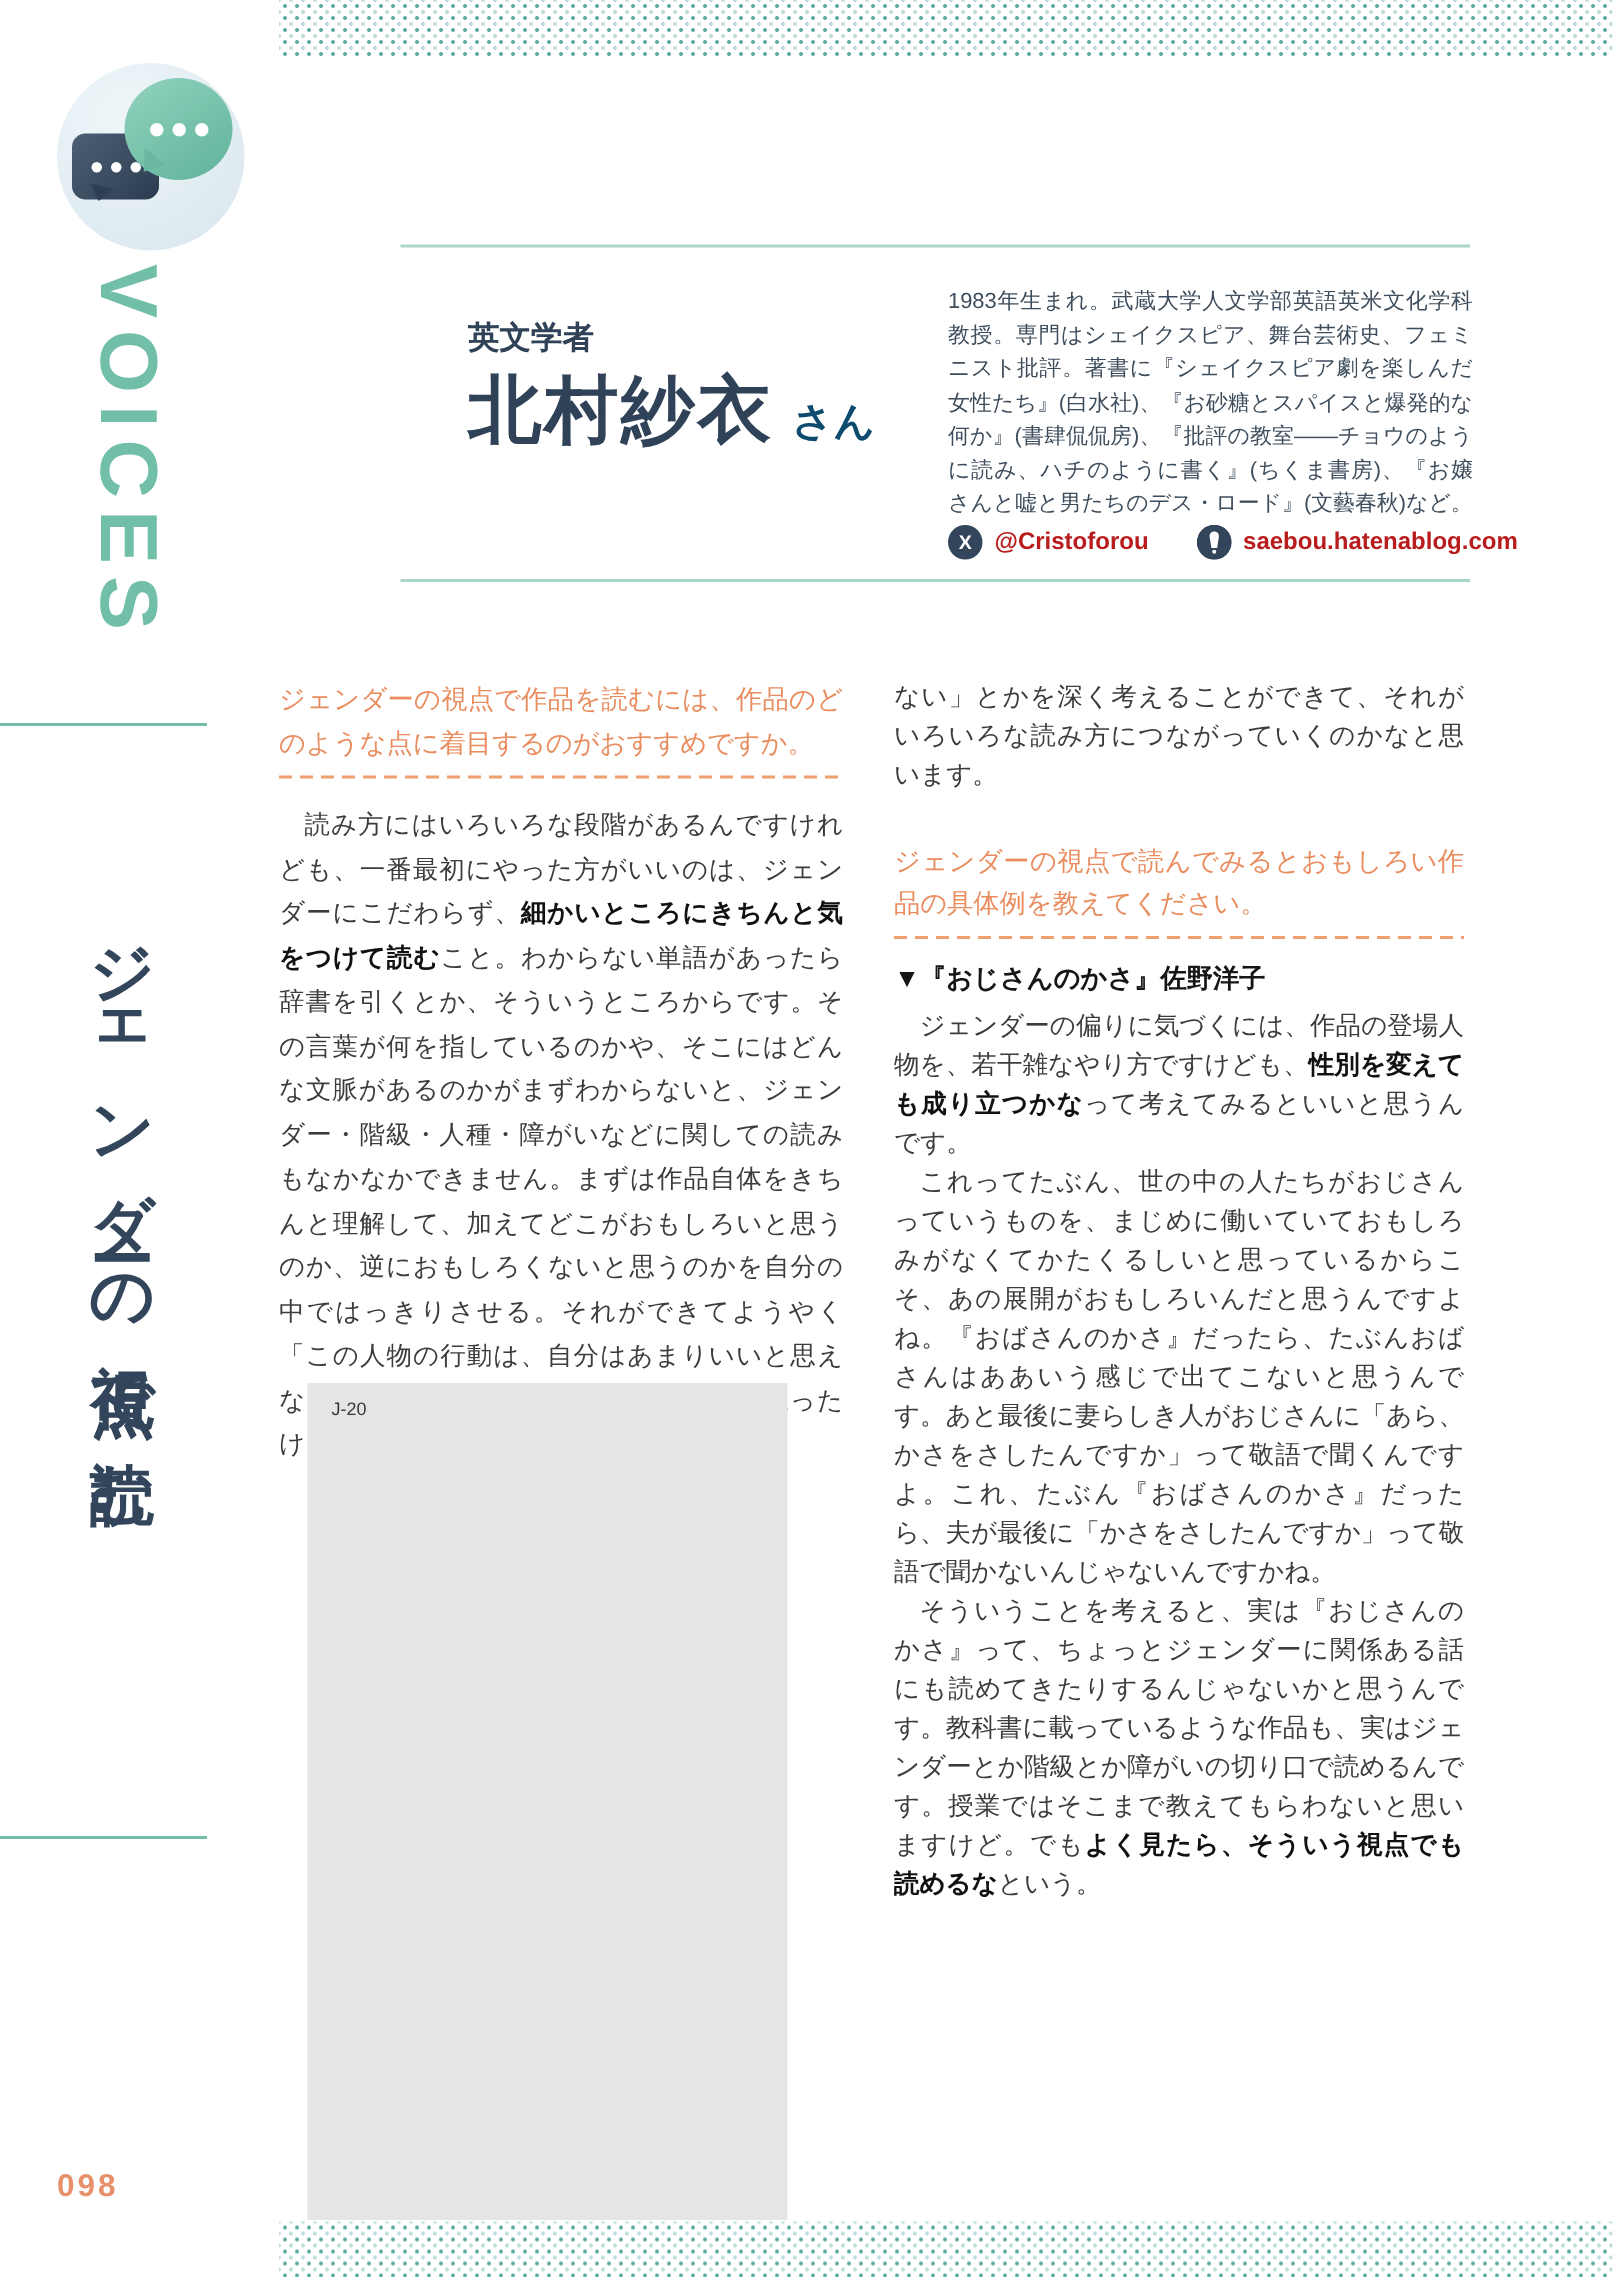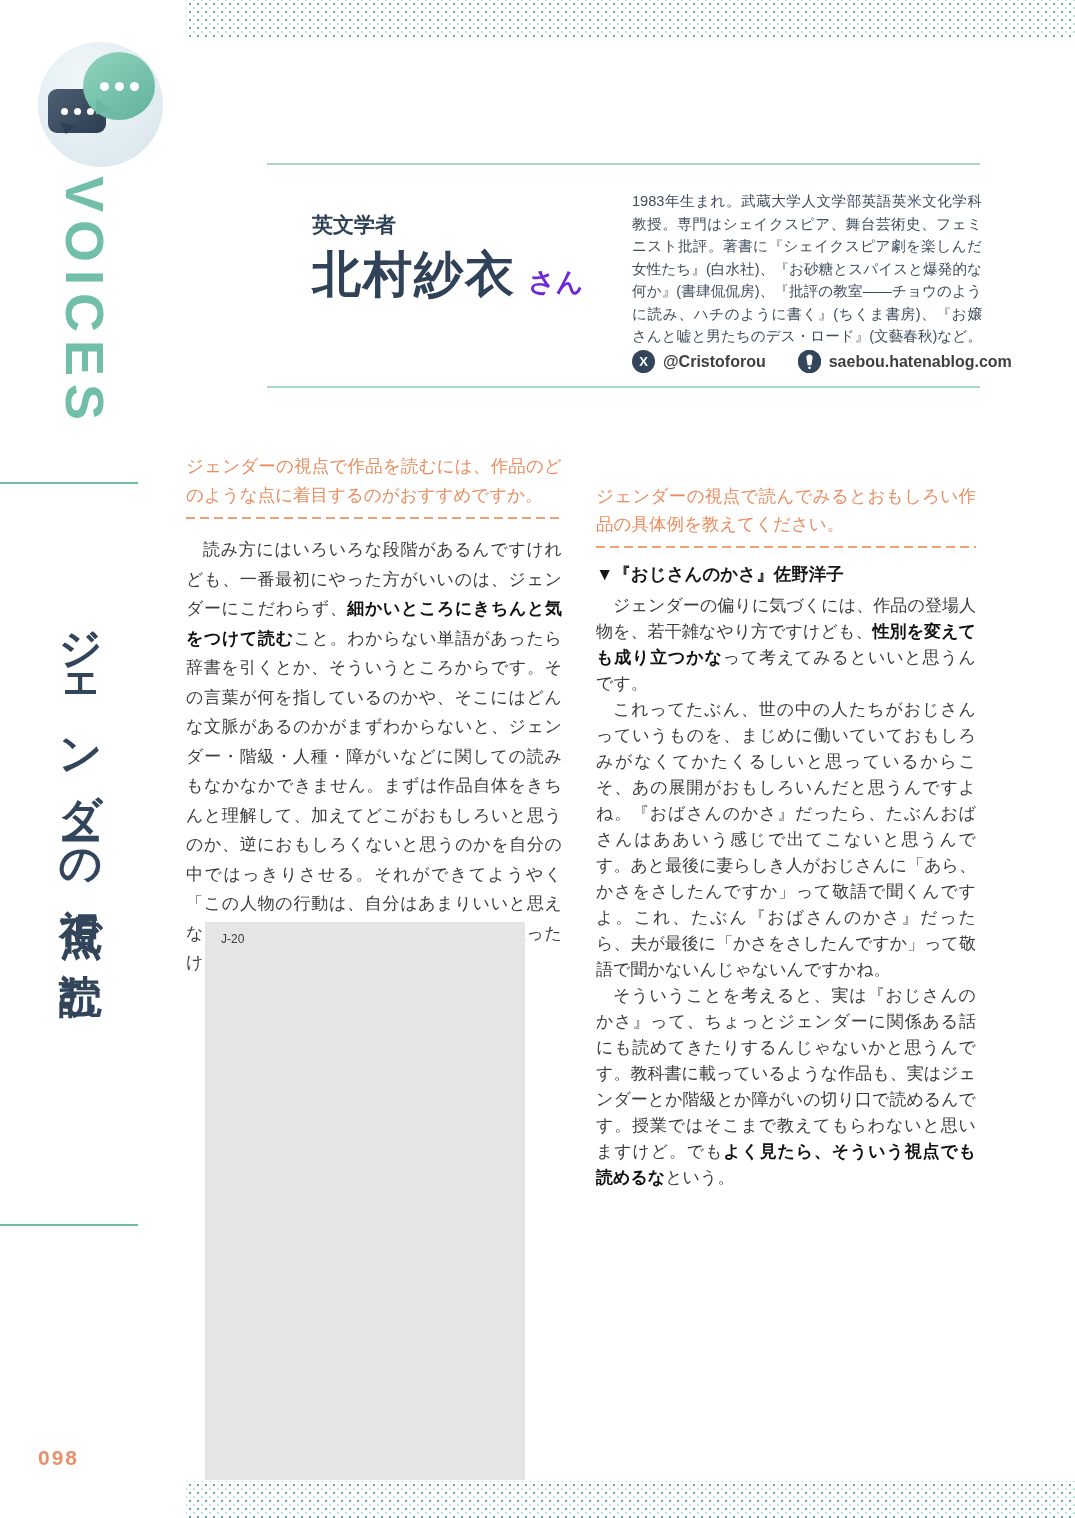--- a/index.html
+++ b/index.html
@@ -42,28 +42,28 @@
   .side-title{position:absolute;left:56px;top:600px;writing-mode:vertical-rl;
         font-size:43px;font-weight:bold;letter-spacing:5px;line-height:1.15;color:#32455b;}
 
   
   .header-rule{position:absolute;left:267px;width:713px;height:2px;background:#a9d6c8;}
   .header-rule-top{top:163px;}
   .header-rule-bottom{top:386px;}
   .role{position:absolute;left:312px;top:211px;font-size:21px;font-weight:bold;color:#2f4257;}
   .name-row{position:absolute;left:312px;top:246px;display:flex;align-items:baseline;}
   .name{font-size:49px;font-weight:bold;color:#2f4257;line-height:1.15;letter-spacing:2px;}
-  .honorific{font-size:27px;font-weight:bold;color:#6d28d9;margin-left:12px;}
+  .honorific{font-size:27px;font-weight:bold;color:#0c4a6e;margin-left:12px;}
   .bio{position:absolute;left:632px;top:190px;width:350px;font-size:14.6px;line-height:22.5px;
         color:#3e4d5c;text-align:justify;}
   .social{position:absolute;left:632px;top:350px;display:flex;align-items:center;gap:32px;}
   .social-item{display:flex;align-items:center;gap:8px;}
   .icon-circle{width:23px;height:23px;border-radius:50%;background:#32455b;display:flex;
         align-items:center;justify-content:center;color:#ffffff;font-weight:bold;font-size:13px;flex:0 0 auto;}
-  .social-label{font-size:16px;font-weight:600;color:#404040;}
+  .social-label{font-size:16px;font-weight:600;color:#b91c1c;}
 
   
   .q{color:#e98d5f;font-weight:normal;font-size:17.5px;line-height:29px;text-align:justify;}
   .dash{height:2px;background:repeating-linear-gradient(90deg,#efa071 0 9px,transparent 9px 14px);}
   .col-left{position:absolute;left:186px;top:452px;width:376px;}
   .col-left .dash{margin-top:7px;}
   .left-body{margin-top:16px;font-size:17px;line-height:29.5px;color:#3c3c3c;}
   .col-right{position:absolute;left:596px;top:452px;width:380px;font-size:17px;color:#3c3c3c;}
   .carry{line-height:26px;}
   .col-right .q{margin-top:30px;line-height:28px;}
@@ -143,20 +143,23 @@
     <div class="left-body">
         <p class="para indent"><span>読み方にはいろいろな段階があるんですけれども、一番最初にやった方がいいのは、ジェンダーにこだわらず、</span><span class="b">細かいところにきちんと気をつけて読む</span><span>こと。わからない単語があったら辞書を引くとか、そういうところからです。その言葉が何を指しているのかや、そこにはどんな文脈があるのかがまずわからないと、ジェンダー・階級・人種・障がいなどに関しての読みもなかなかできません。まずは作品自体をきちんと理解して、加えてどこがおもしろいと思うのか、逆におもしろくないと思うのかを自分の中ではっきりさせる。それができてようやく「この人物の行動は、自分はあまりいいと思えない」とか、「この行動がかっこいいと思ったけど、うまく言葉にでき</span></p>
       </div>
   </div>
 
   <div class="figure-box">
     <div class="figure-label">J-20</div>
   </div>
 
   <div class="col-right">
+    <div class="carry">
+        <p class="para"><span>ない」とかを深く考えることができて、それがいろいろな読み方につながっていくのかなと思います。</span></p>
+      </div>
     <div class="q">ジェンダーの視点で読んでみるとおもしろい作品の具体例を教えてください。</div>
     <div class="dash"></div>
     <div class="example">▼『おじさんのかさ』佐野洋子</div>
     <div class="right-body">
         <p class="para indent"><span>ジェンダーの偏りに気づくには、作品の登場人物を、若干雑なやり方ですけども、</span><span class="b">性別を変えても成り立つかな</span><span>って考えてみるといいと思うんです。</span></p>
         <p class="para indent"><span>これってたぶん、世の中の人たちがおじさんっていうものを、まじめに働いていておもしろみがなくてかたくるしいと思っているからこそ、あの展開がおもしろいんだと思うんですよね。『おばさんのかさ』だったら、たぶんおばさんはああいう感じで出てこないと思うんです。あと最後に妻らしき人がおじさんに「あら、かさをさしたんですか」って敬語で聞くんですよ。これ、たぶん『おばさんのかさ』だったら、夫が最後に「かさをさしたんですか」って敬語で聞かないんじゃないんですかね。</span></p>
         <p class="para indent"><span>そういうことを考えると、実は『おじさんのかさ』って、ちょっとジェンダーに関係ある話にも読めてきたりするんじゃないかと思うんです。教科書に載っているような作品も、実はジェンダーとか階級とか障がいの切り口で読めるんです。授業ではそこまで教えてもらわないと思いますけど。でも</span><span class="b">よく見たら、そういう視点でも読めるな</span><span>という。</span></p>
       </div>
   </div>
 

